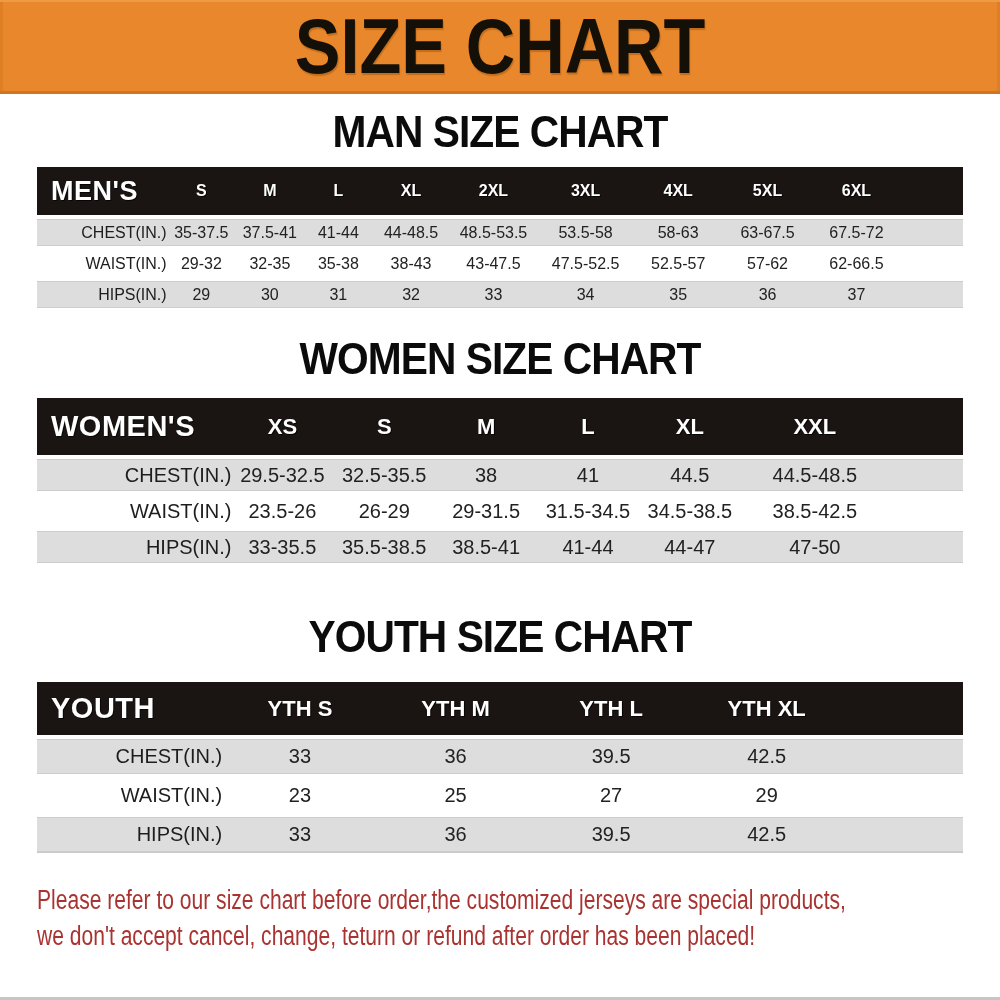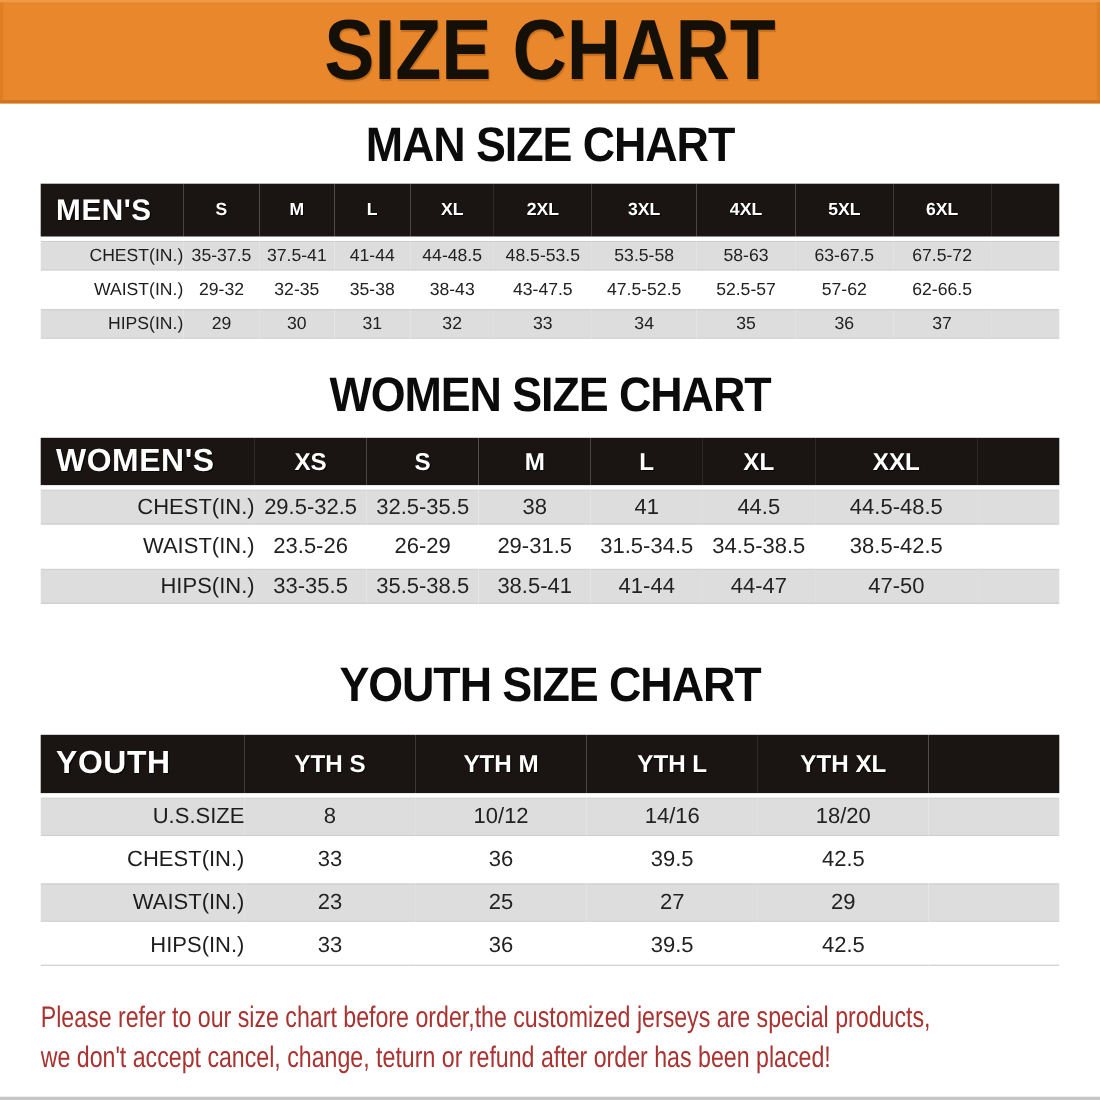--- a/index.html
+++ b/index.html
@@ -64,21 +64,21 @@
     padding: 0;
     text-shadow: 1px 1px 0 rgba(0,0,0,0.7);
   }
   .size-table th.corner {
     text-align: left;
     padding-left: 14px;
     letter-spacing: 0.5px;
   }
   .sec-men   th { height: 48px; font-size: 16px; }
   .sec-men   th.corner { font-size: 27px; }
-  .sec-women th { height: 43px; font-size: 22px; margin-left: 38px; }
+  .sec-women th { height: 57px; font-size: 22px; margin-left: 38px; }
   .sec-women th.corner { font-size: 29px; }
   .sec-youth th { height: 53px; font-size: 22px; }
   .sec-youth th.corner { font-size: 29px; }
 
   .size-table td {
     text-align: center;
     color: #222222;
     padding: 0;
     background: #ffffff;
   }
@@ -279,28 +279,20 @@
             <th class="corner">YOUTH</th>
             <th class="col-h">YTH S</th>
             <th class="col-h">YTH M</th>
             <th class="col-h">YTH L</th>
             <th class="col-h">YTH XL</th>
             <th class="spacer"></th>
           </tr>
         </thead>
         <tbody>
           <tr>
-            <td class="row-label">U.S.SIZE</td>
-            <td class="val">8</td>
-            <td class="val">10/12</td>
-            <td class="val">14/16</td>
-            <td class="val">18/20</td>
-            <td class="spacer"></td>
-          </tr>
-          <tr>
             <td class="row-label">CHEST(IN.)</td>
             <td class="val">33</td>
             <td class="val">36</td>
             <td class="val">39.5</td>
             <td class="val">42.5</td>
             <td class="spacer"></td>
           </tr>
           <tr>
             <td class="row-label">WAIST(IN.)</td>
             <td class="val">23</td>

